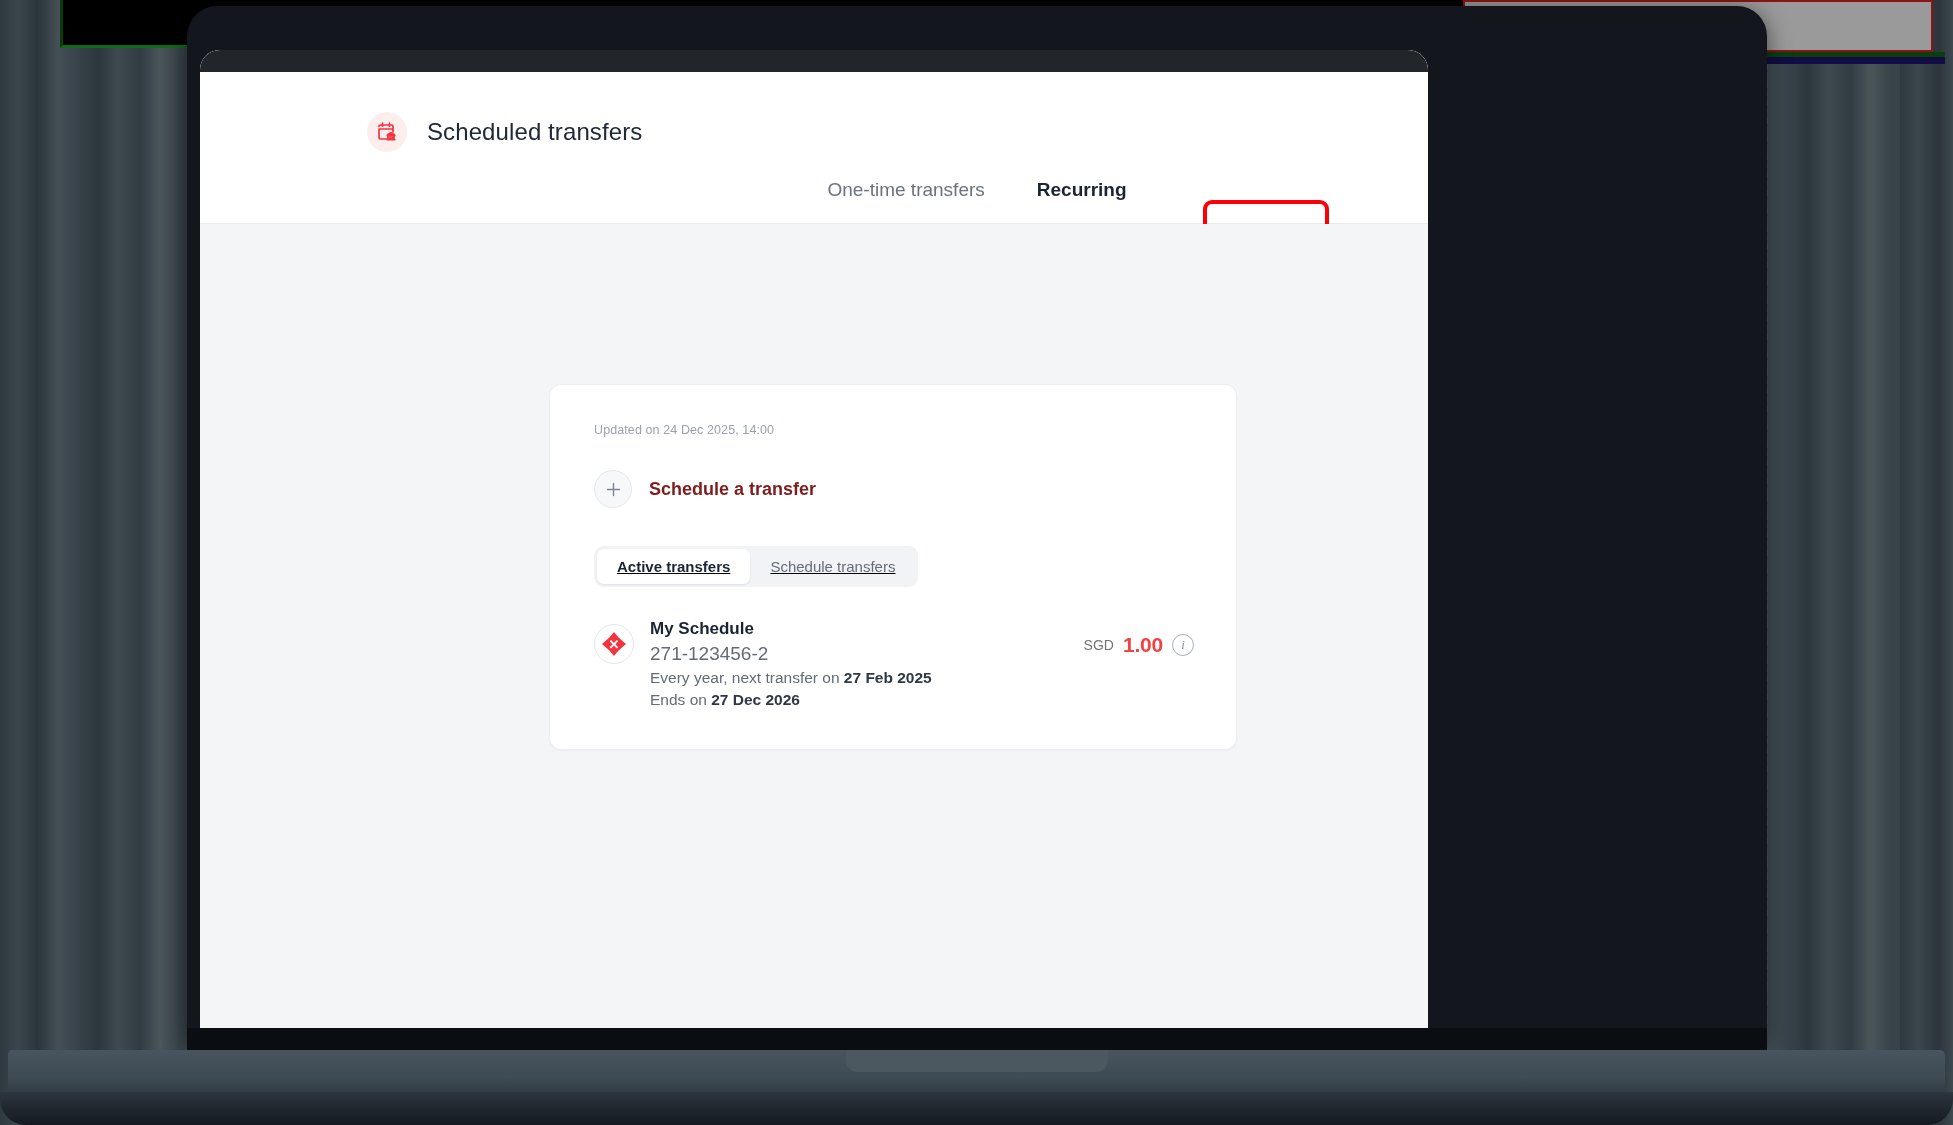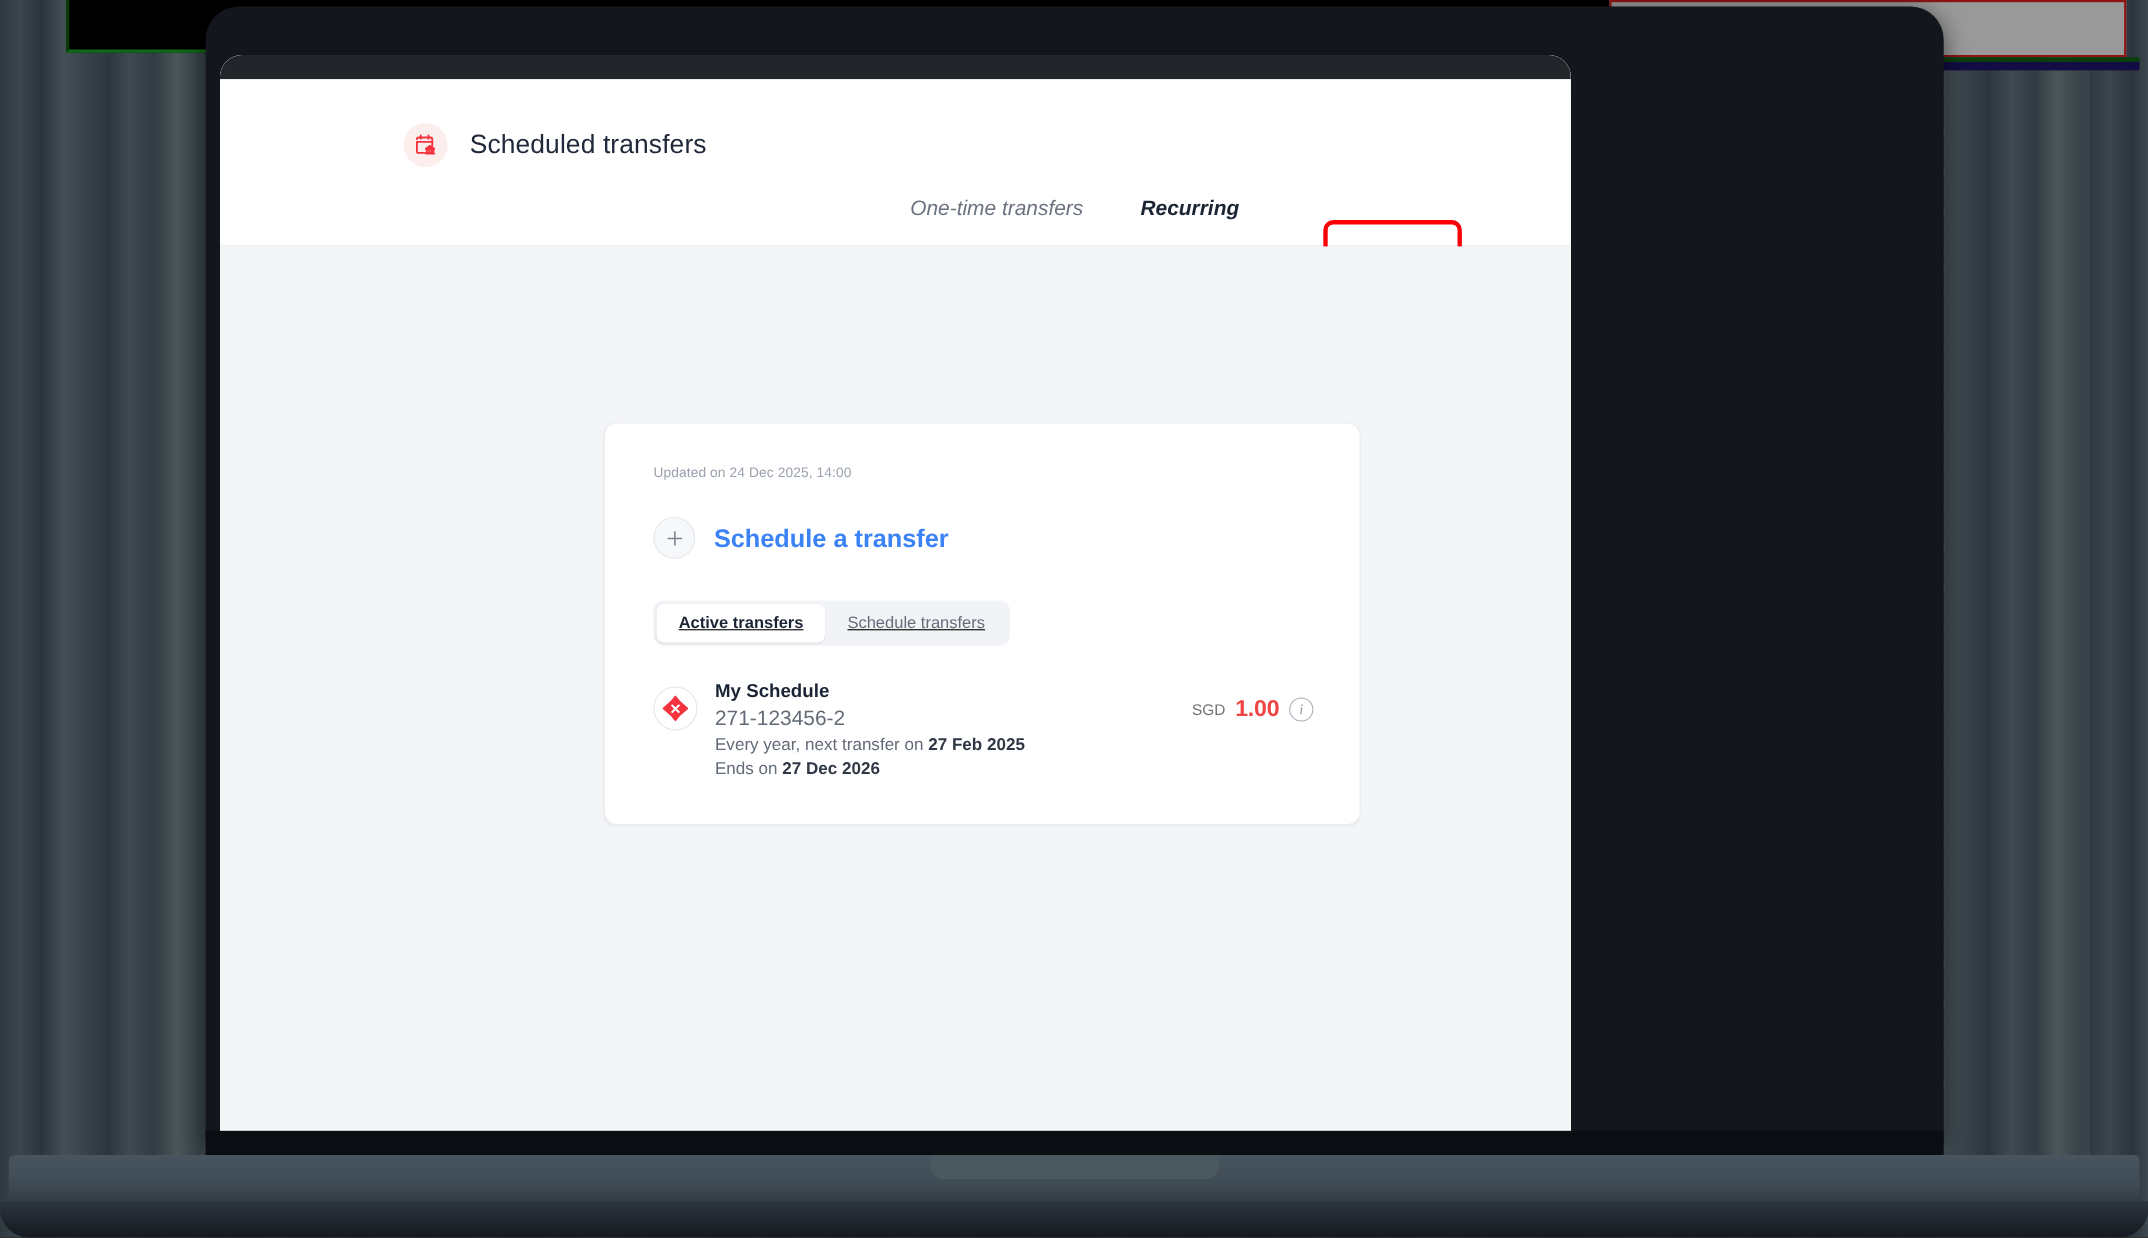--- a/index.html
+++ b/index.html
@@ -133,21 +133,20 @@
     position: absolute; right: 150px; top: 52px;
     width: 36px; height: 36px;
     display: flex; align-items: center; justify-content: center;
     cursor: pointer;
   }
 
   .tabs {
     position: absolute; left: 0; right: 0; bottom: 0;
     display: flex; justify-content: center; align-items: flex-start;
     gap: 0px;
-    font-style: italic;
   }
   .tab {
     padding: 12px 26px 22px 26px;
     font-size: 19px; color: #6b7280;
     cursor: pointer;
     background: transparent;
   }
   .tab.active {
     color: #1b2434; font-weight: bold;
   }
@@ -185,21 +184,21 @@
     margin-top: 33px;
     cursor: pointer;
     width: fit-content;
   }
   .plus-circle {
     width: 38px; height: 38px; border-radius: 50%;
     background: #f7f8fa; border: 1px solid #e4e7eb;
     display: flex; align-items: center; justify-content: center;
   }
   .schedule-label {
-    font-size: 23px; font-weight: bold; color: #3b82f6;
+    font-size: 18px; font-weight: bold; color: #7f1d1d;
   }
 
   .segmented {
     margin-top: 38px;
     display: inline-flex;
     background: #f1f3f6;
     border-radius: 9px;
     padding: 3px;
     width: fit-content;
     text-decoration: underline;

